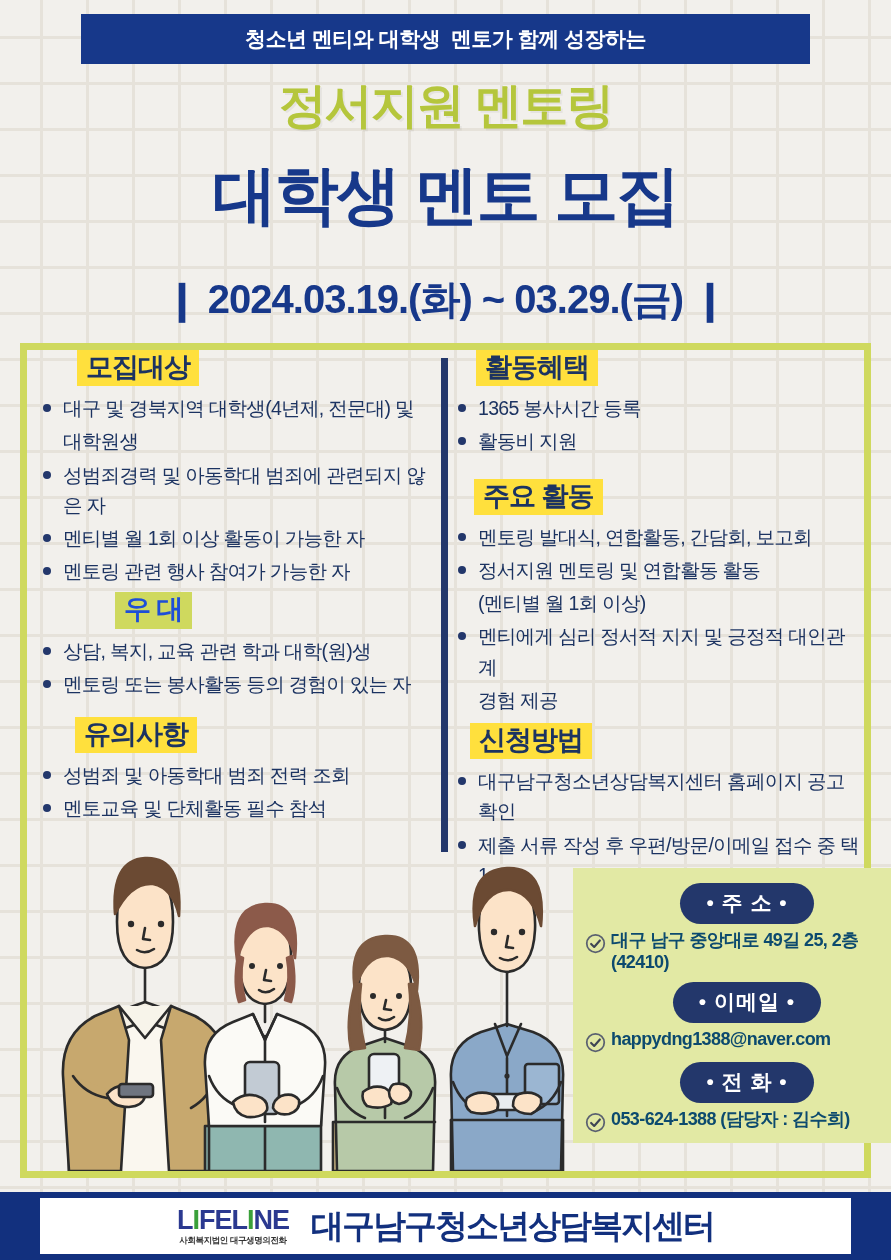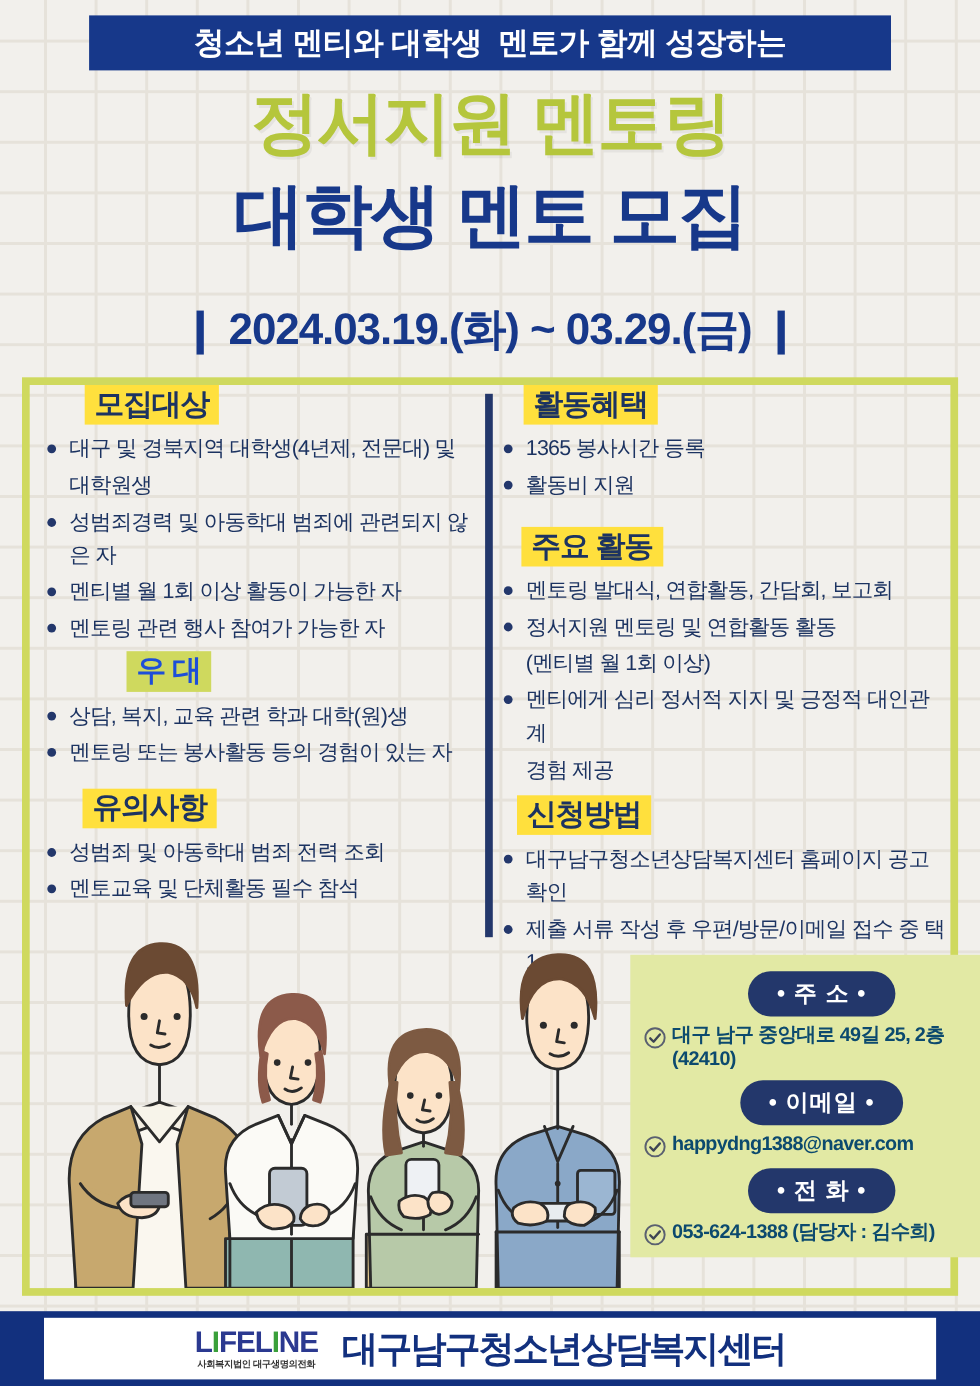--- a/index.html
+++ b/index.html
@@ -28,34 +28,34 @@
 
   
   .header { position: relative; }
 
   .subtitle-banner {
     position: absolute;
     left: 81px; top: 14px;
     width: 729px; height: 50px;
     background: #17388a;
     color: #ffffff;
-    font-size: 28px;
+    font-size: 21px;
     font-weight: bold;
     letter-spacing: -0.5px;
     display: flex;
     align-items: center;
     justify-content: center;
     white-space: pre;
   }
 
   .title-green {
     position: absolute;
     left: 0; right: 0; top: 82px;
     text-align: center;
-    font-size: 62px;
+    font-size: 48px;
     font-weight: bold;
     color: #b5c63c;
     letter-spacing: -2px;
     line-height: 1;
     text-shadow: 2px 2px 0 rgba(0,0,0,0.05);
   }
 
   .title-navy {
     position: absolute;
     left: 0; right: 0; top: 163px;

